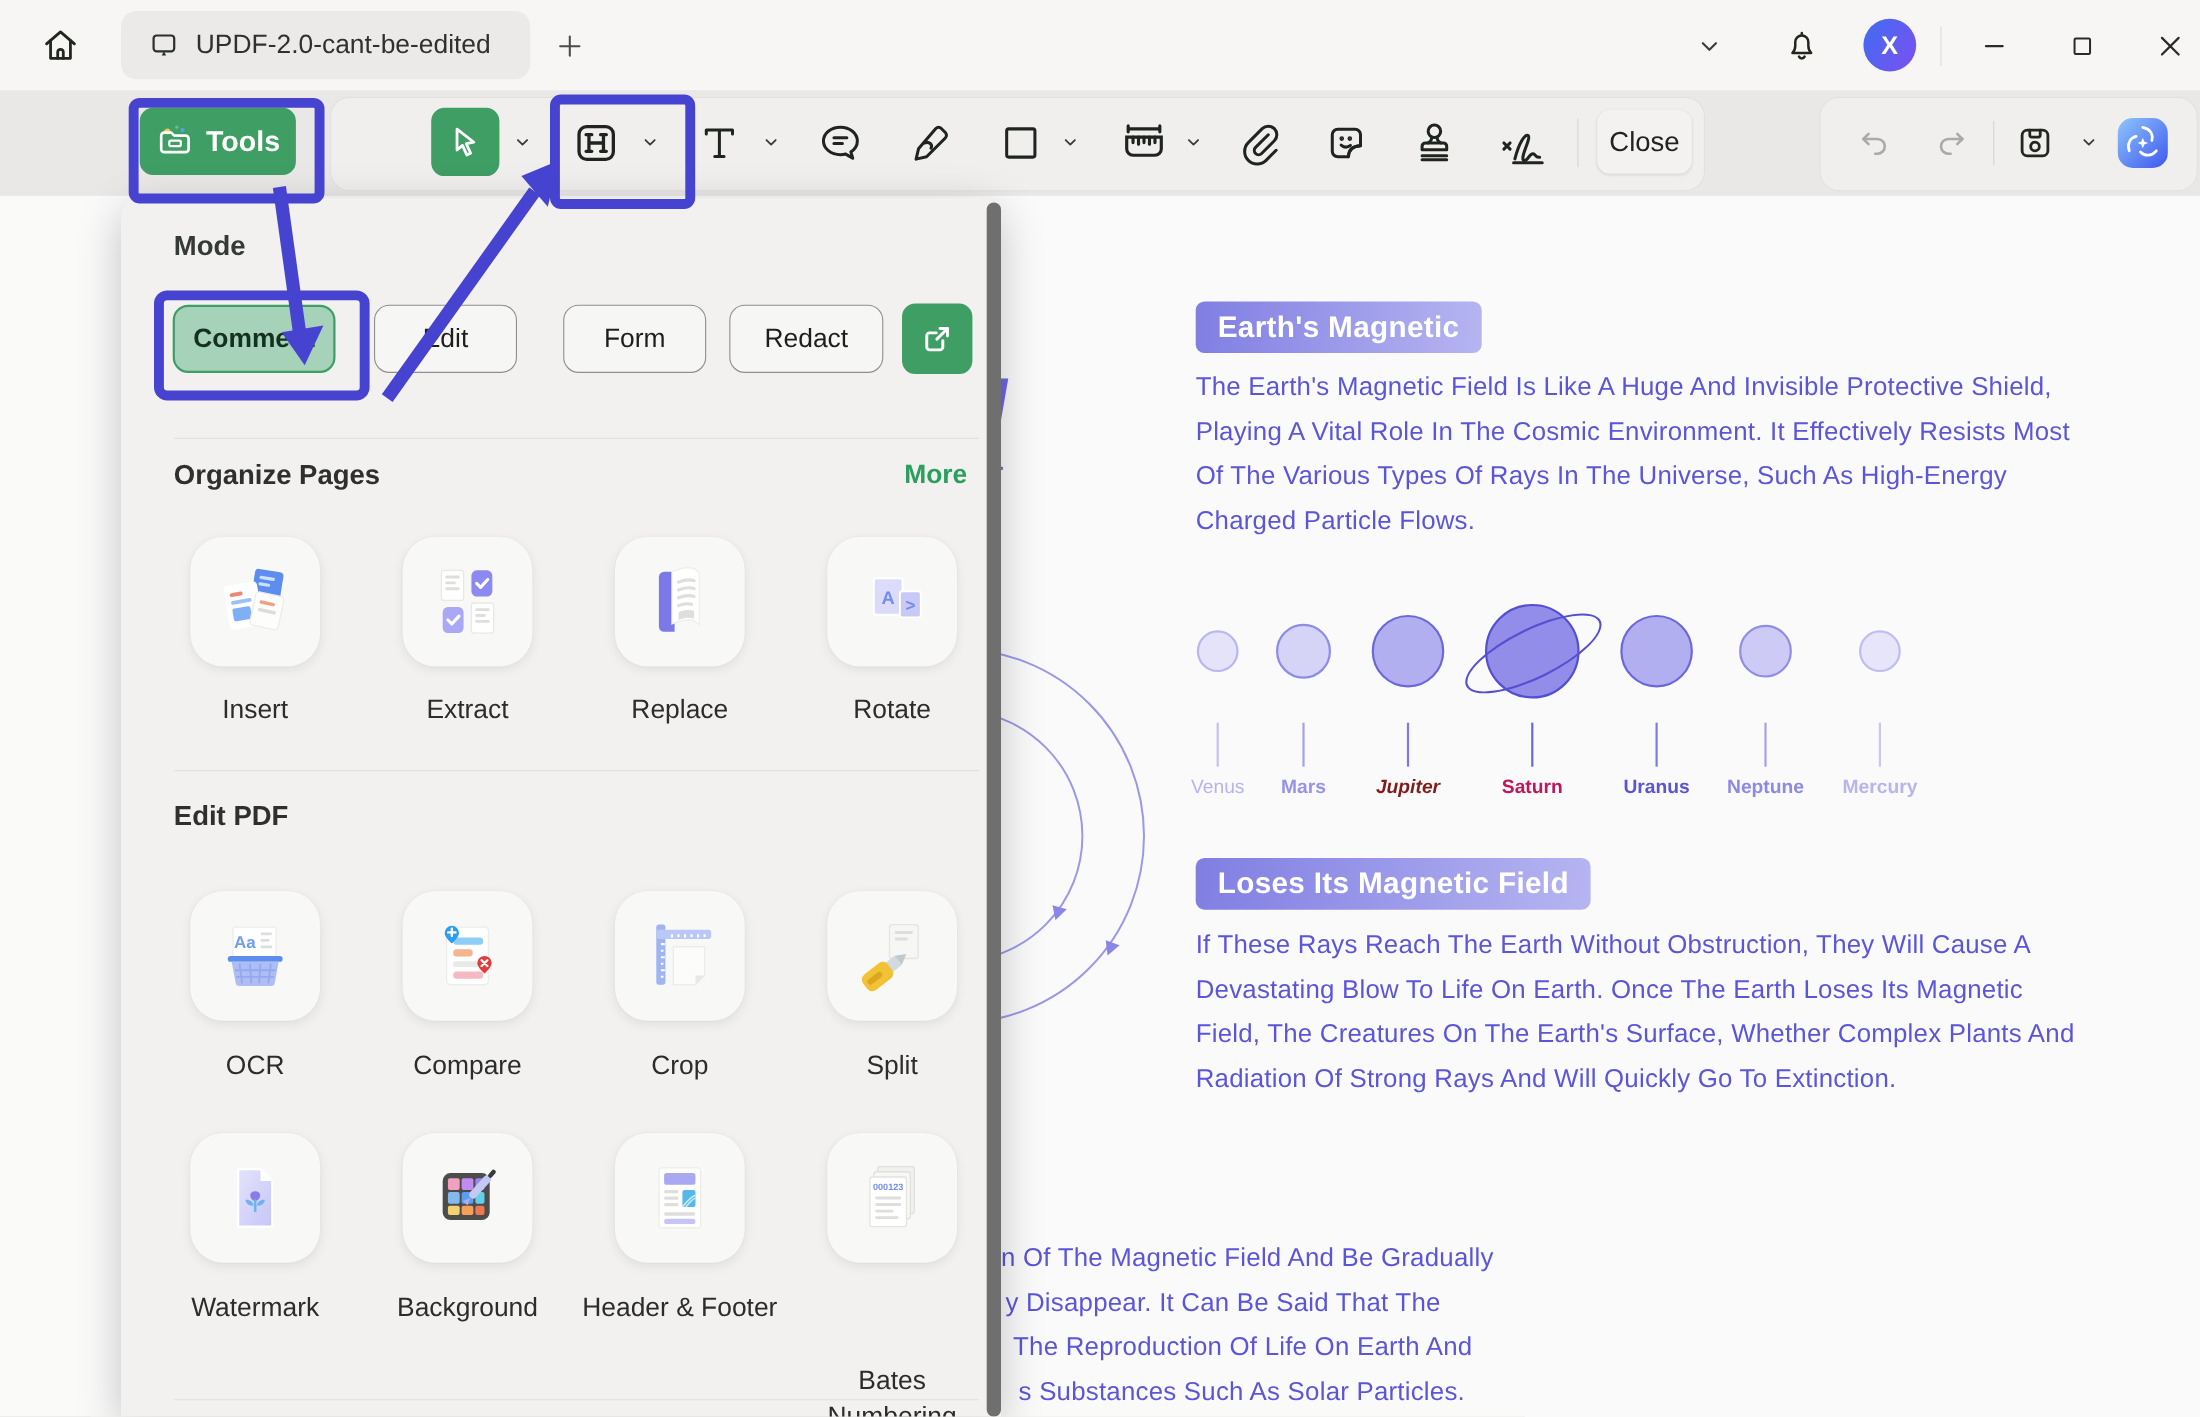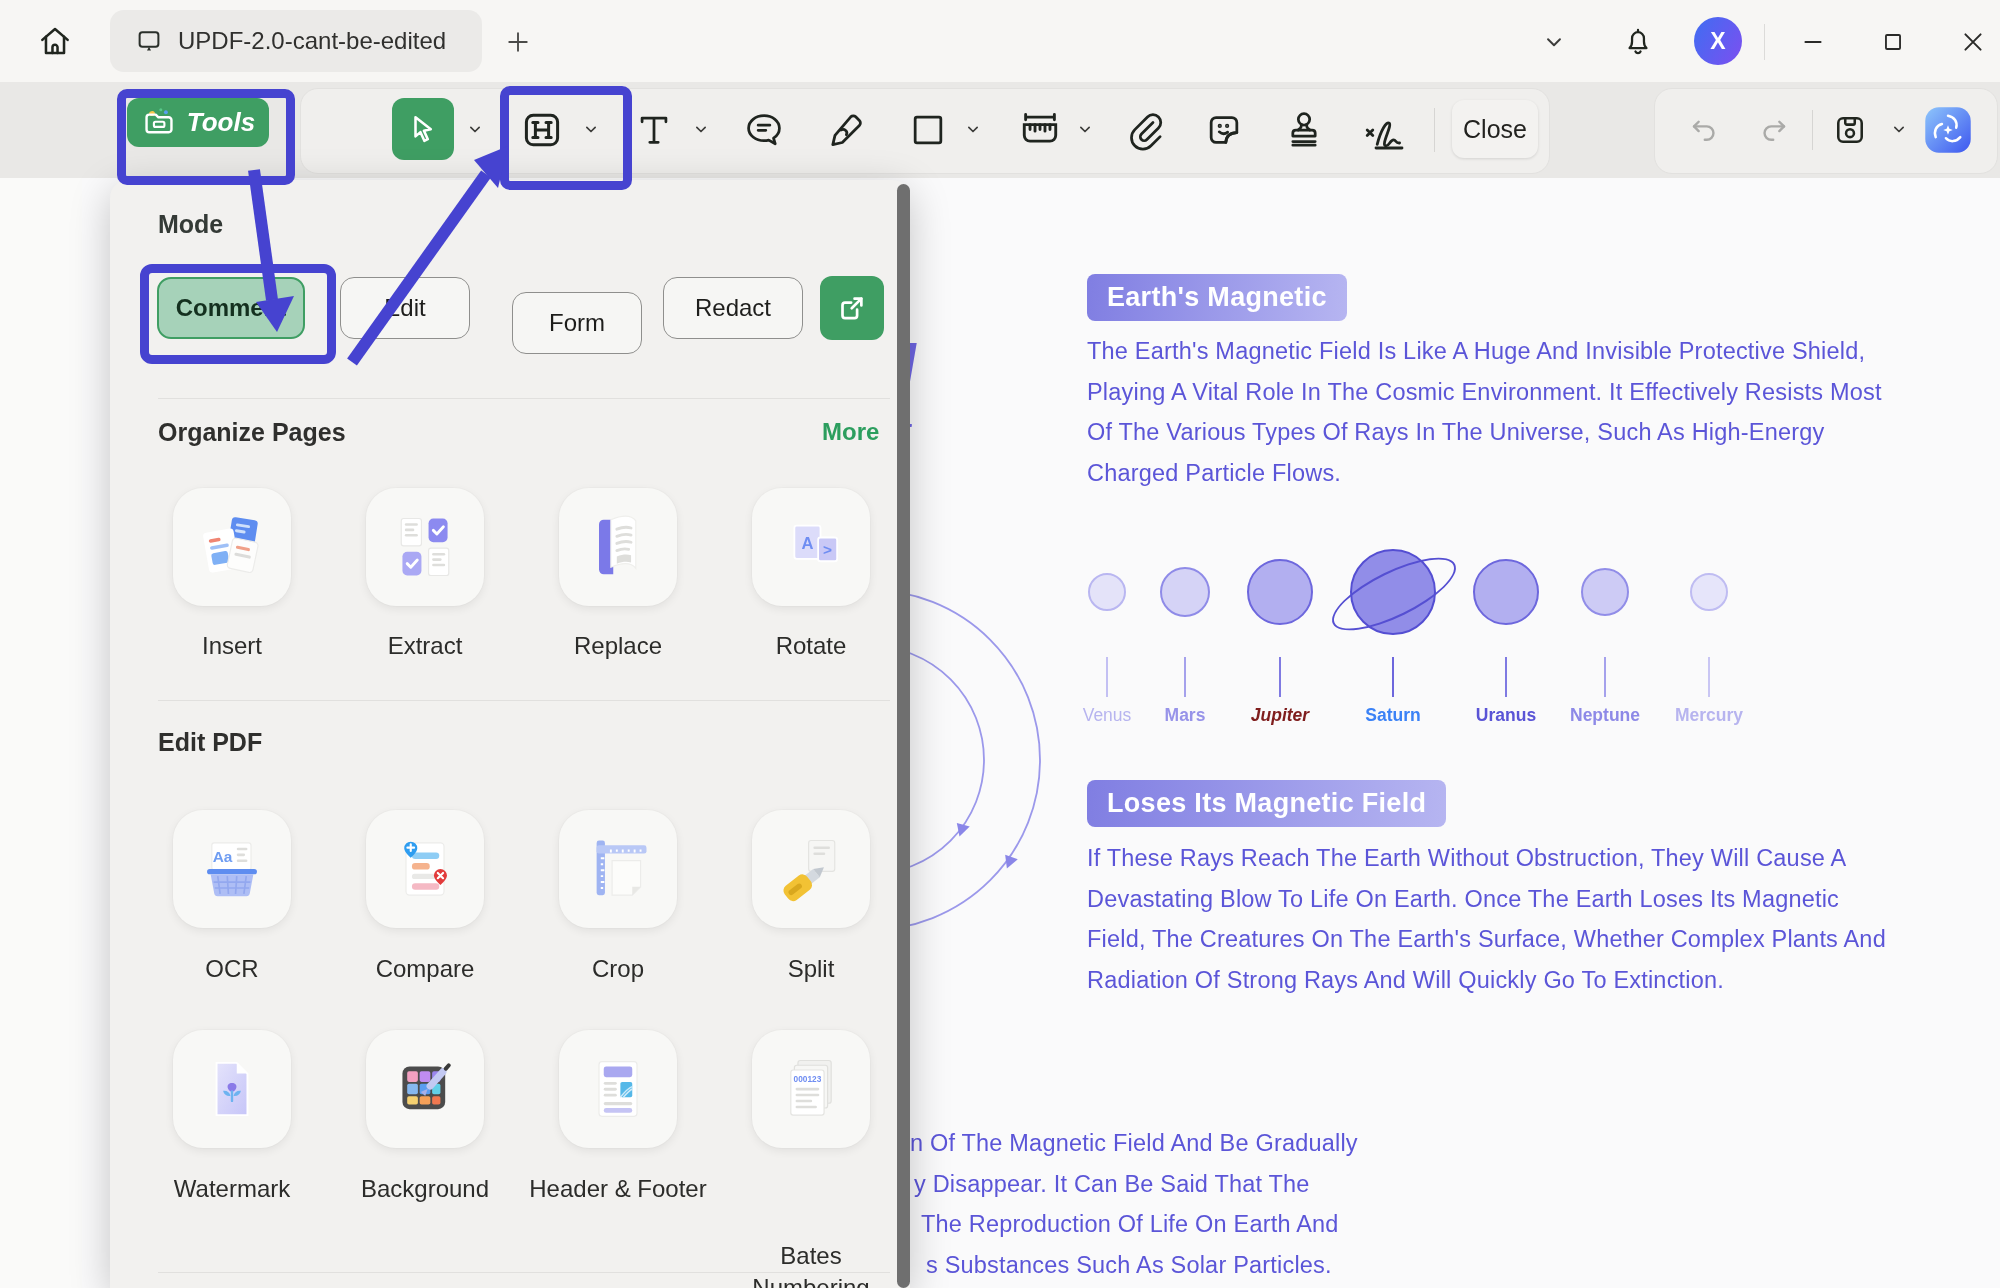--- a/index.html
+++ b/index.html
@@ -92,21 +92,21 @@
   </div>
   <div class="planet-group" style="left:1220px;top:559px;">
     <div class="planet" style="width:62px;height:62px;background:#b2aff0;border:2px solid #6d67dd;"></div>
     <div class="ptick" style="height:40px;background:#7f7ae2;margin-top:32px;"></div>
     <div class="plabel" style="color:#7f1d1d;font-weight:700;font-style:italic;">Jupiter</div>
   </div>
   <div class="planet-group" style="left:1333px;top:549px;">
     <div class="planet" style="width:82px;height:82px;background:#918de8;border:2px solid #544ed2;"></div>
     <div class="abs" style="left:-7px;top:22px;width:132px;height:42px;border:2.5px solid #554fd2;border-radius:50%;transform:rotate(-26deg);"></div>
     <div class="ptick" style="height:40px;background:#6d67dd;margin-top:22px;"></div>
-    <div class="plabel" style="color:#3b82f6;font-weight:700;">Saturn</div>
+    <div class="plabel" style="color:#be185d;font-weight:700;">Saturn</div>
   </div>
   <div class="planet-group" style="left:1545px;top:568px;">
     <div class="planet" style="width:44px;height:44px;background:#cdcbf5;border:2px solid #918de8;"></div>
     <div class="ptick" style="height:40px;background:#a5a1ec;margin-top:41px;"></div>
     <div class="plabel" style="color:#8d89e7;font-weight:600;">Neptune</div>
   </div>
   <div class="planet-group" style="left:1446px;top:559px;">
     <div class="planet" style="width:62px;height:62px;background:#b2aff0;border:2px solid #6d67dd;"></div>
     <div class="ptick" style="height:40px;background:#7f7ae2;margin-top:32px;"></div>
     <div class="plabel" style="color:#5a54d6;font-weight:700;">Uranus</div>
@@ -133,21 +133,21 @@
     <div style="margin-left:16px;">s Substances Such As Solar Particles.</div>
   </div>
 
   <div class="abs panel"></div>
   <div class="abs panel-scrollbar"></div>
 
   <div class="abs mode-label" style="left:158px;top:210px;z-index:22;">Mode</div>
 
   <div class="modebtn sel" style="left:157px;top:277px;width:148px;z-index:22;">Comment</div>
   <div class="modebtn" style="left:340px;top:277px;width:130px;z-index:22;">Edit</div>
-  <div class="modebtn" style="left:512px;top:292px;width:130px;z-index:22;">Form</div>
+  <div class="modebtn" style="left:512px;top:277px;width:130px;z-index:22;">Form</div>
   <div class="modebtn" style="left:663px;top:277px;width:140px;z-index:22;">Redact</div>
 
   <div class="abs greenbtn" style="left:820px;top:276px;width:64px;height:64px;z-index:22;">
     <span>
       <svg width="34" height="34" viewBox="0 0 24 24" fill="none" stroke="#fff" stroke-width="1.9" stroke-linecap="round" stroke-linejoin="round">
         <path d="M13.8 5.4 H18.6 V10.2"></path>
           <path d="M18.6 5.4 L11.8 12.2"></path>
         <path d="M15.6 13.2 v4.1 a1.8 1.8 0 0 1-1.8 1.8 H7.1 a1.8 1.8 0 0 1-1.8-1.8 V10 A1.8 1.8 0 0 1 7.1 8.2 h4.3"></path>
       </svg>
     </span>
@@ -425,21 +425,21 @@
       <svg width="28" height="28" viewBox="0 0 24 24" stroke="#2a2a28" stroke-width="1.7" stroke-linecap="round">
           <path d="M5.5 5.5 L18.5 18.5 M18.5 5.5 L5.5 18.5"></path>
         </svg>
     </span>
   </div>
 
   <div class="abs toolstrip"></div>
   <div class="toolgroup" style="left:300px;top:88px;width:1248px;height:84px;"></div>
   <div class="toolgroup" style="left:1654px;top:88px;width:342px;height:84px;"></div>
 
-  <div class="abs greenbtn tools-btn" style="left:127px;top:98px;width:142px;height:49px;font-style:italic;">
+  <div class="abs greenbtn tools-btn" style="left:127px;top:98px;width:142px;height:61px;">
     <span>
       <svg width="36" height="36" viewBox="0 0 24 24">
         <path d="M6 4.5 c1.7-1.1 3.2-.5 3.3 1 .1 1.1-.9 1.9-2.2 1.8 C5.5 7.2 4.9 5.5 6 4.5 z" fill="#f6c84c"></path>
         <circle cx="16.6" cy="4.8" r="1.3" fill="#5aa0f0"></circle>
         <circle cx="13.2" cy="3.1" r="1" fill="#58c88a"></circle>
         <path d="M3.7 8.3 V16.4 a1.8 1.8 0 0 0 1.8 1.8 h13 a1.8 1.8 0 0 0 1.8-1.8 V10 a1.8 1.8 0 0 0-1.8-1.8 H11.6 L9.8 6.4 H5.5 A1.8 1.8 0 0 0 3.7 8.2 z" fill="none" stroke="#fff" stroke-width="1.6" stroke-linejoin="round"></path>
         <rect x="8.6" y="11.2" width="7" height="3.4" rx="1" fill="none" stroke="#fff" stroke-width="1.4"></rect>
       </svg>
     </span>
     <span>Tools</span>

